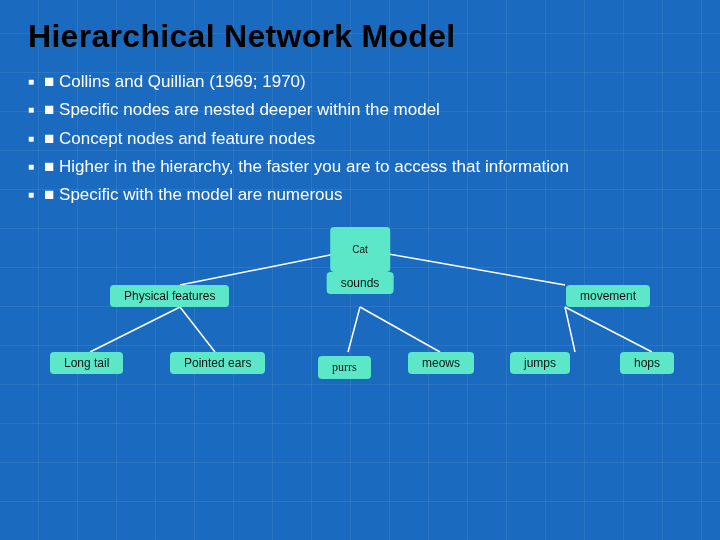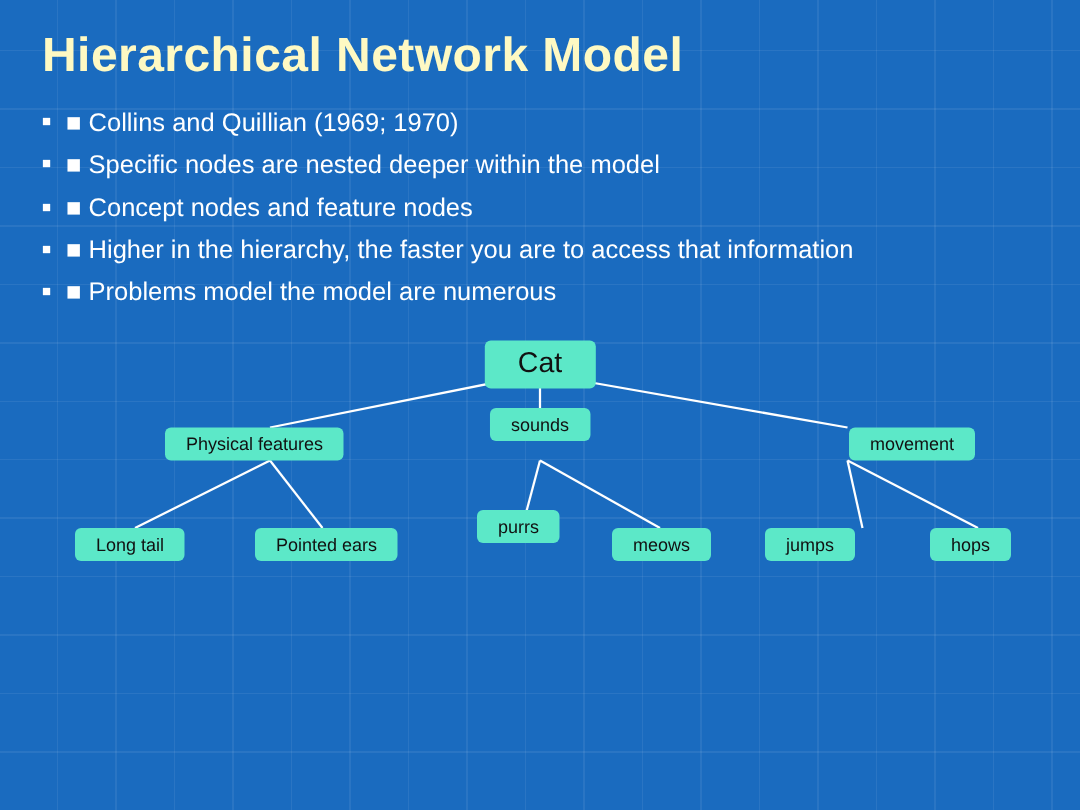--- a/index.html
+++ b/index.html
@@ -36,21 +36,21 @@
       z-index: 0;
     }
 
     .content {
       position: relative;
       z-index: 1;
       padding: 18px 28px 10px 28px;
     }
 
     h1 {
-      color: #fef9c3;
+      color: #000000;
       font-size: 32px;
       font-weight: bold;
       margin-bottom: 14px;
       letter-spacing: 0.3px;
     }
 
     ul {
       list-style: none;
       padding-left: 0;
       color: white;
@@ -88,22 +88,22 @@
       border-radius: 4px;
       padding: 4px 14px;
       font-size: 12px;
       color: #111;
       text-align: center;
       white-space: nowrap;
       display: inline-block;
     }
 
     .node.root {
-      font-size: 19px;
-      padding: 5px 22px;
+      font-size: 10px;
+      padding: 17px 22px;
     }
 
     
     .tree-container {
       position: relative;
       width: 660px;
       height: 185px;
     }
 
     .tree-svg {
@@ -145,21 +145,22 @@
     .n-longtail {
       left: 20px;
       top: 125px;
     }
     .n-pointed {
       left: 140px;
       top: 125px;
     }
     .n-purrs {
       left: 288px;
-      top: 113px;
+      top: 129px;
+      font-family: Liberation Serif, serif;
     }
     .n-meows {
       left: 378px;
       top: 125px;
     }
     .n-jumps {
       left: 480px;
       top: 125px;
     }
     .n-hops {
@@ -189,21 +190,21 @@
     <li>
       <span>■&nbsp;</span>
       <span>Concept nodes and feature nodes</span>
     </li>
     <li>
       <span>■&nbsp;</span>
       <span>Higher in the hierarchy, the faster you are to access that information</span>
     </li>
     <li>
       <span>■&nbsp;</span>
-      <span>Problems model the model are numerous</span>
+      <span>Specific with the model are numerous</span>
     </li>
   </ul>
 
   <div class="diagram">
     <div class="tree-container">
 
       <svg class="tree-svg">
 
         <line x1="330" y1="22" x2="150" y2="58" stroke="white" stroke-width="1.5"></line>
 

